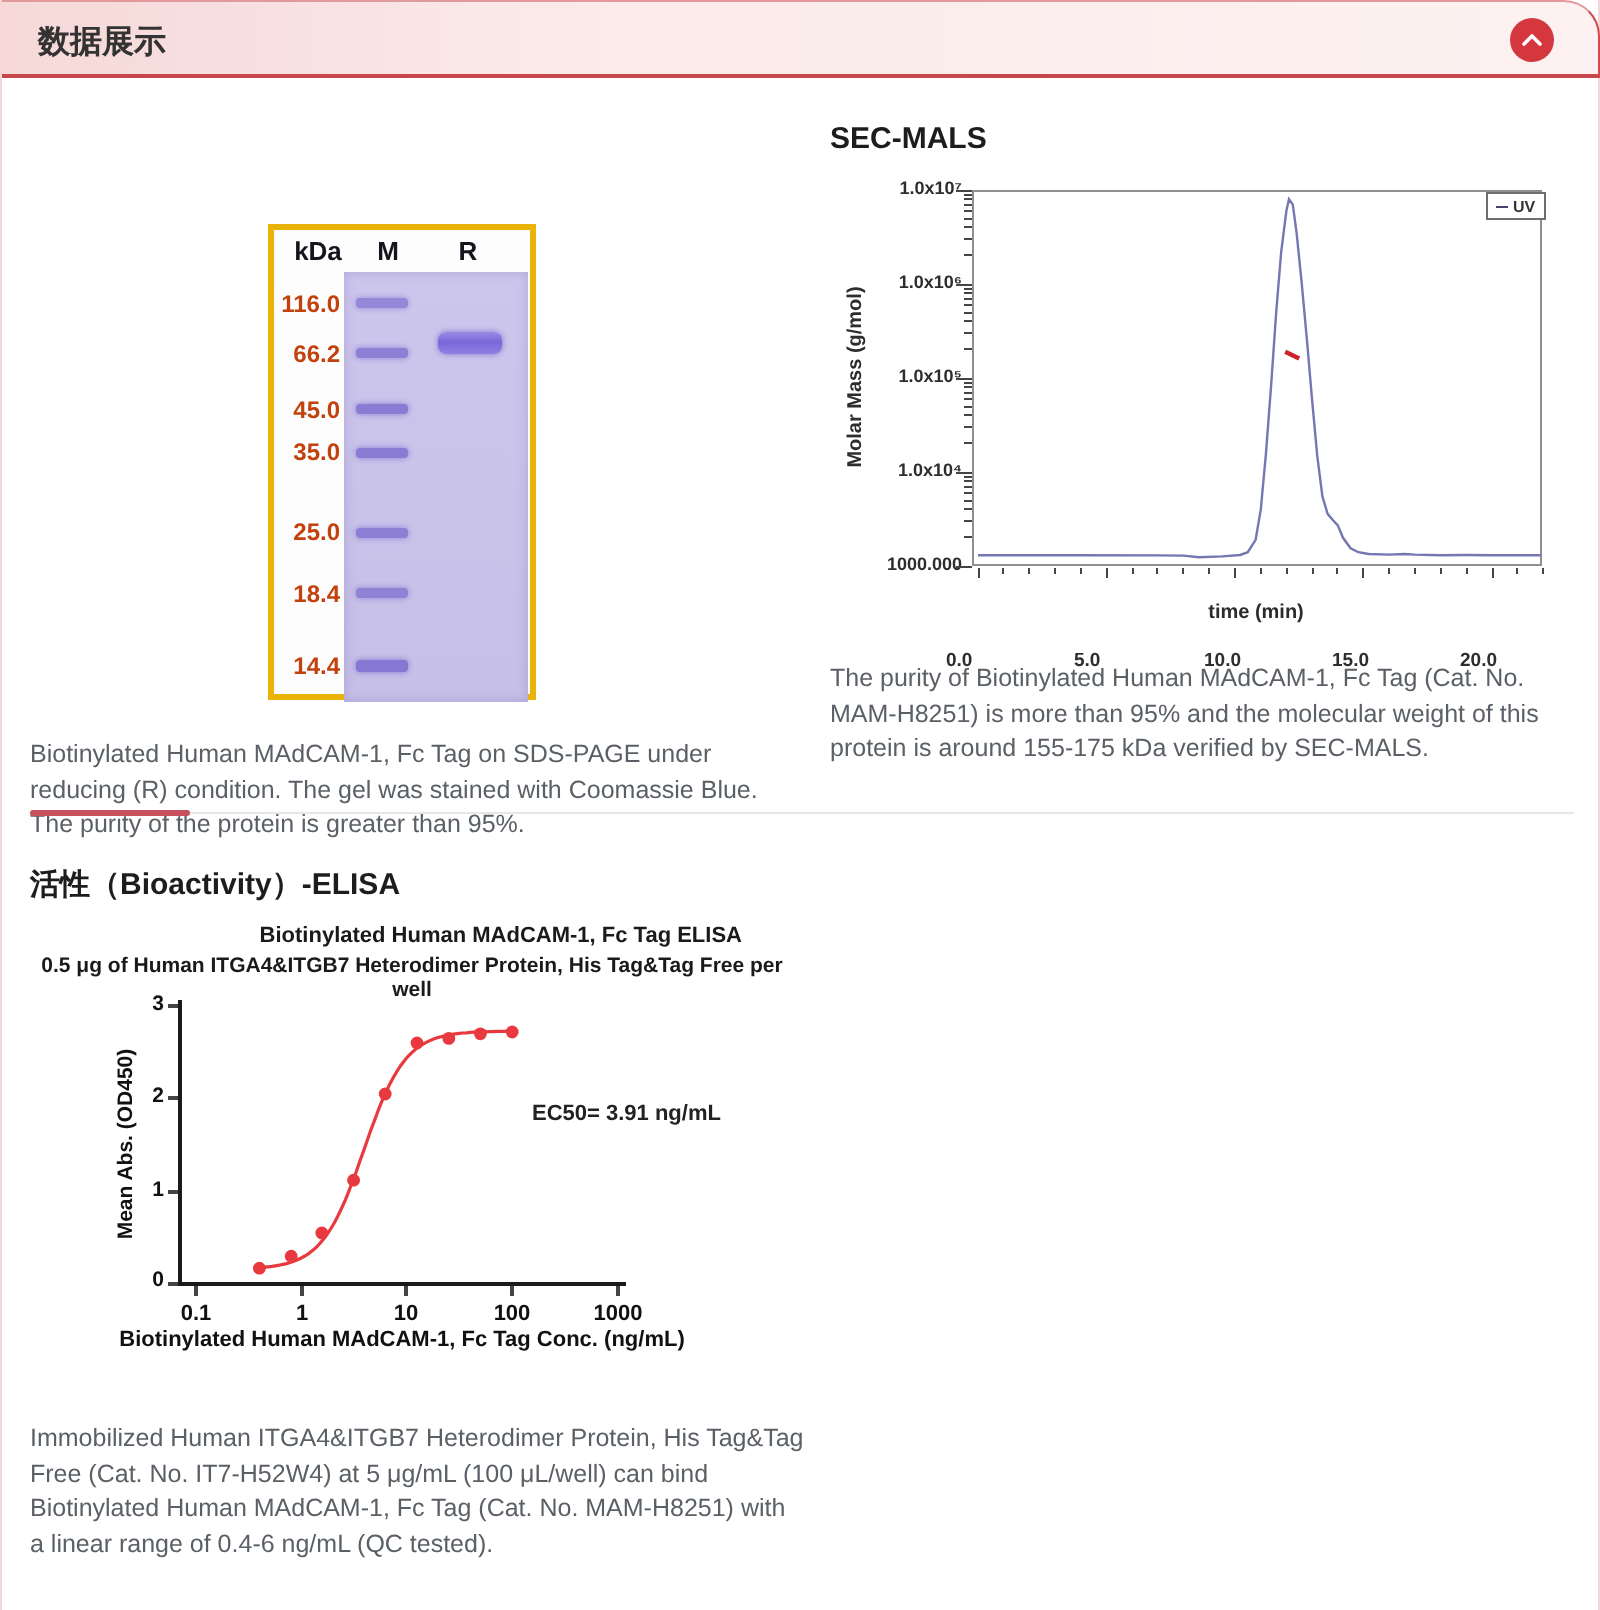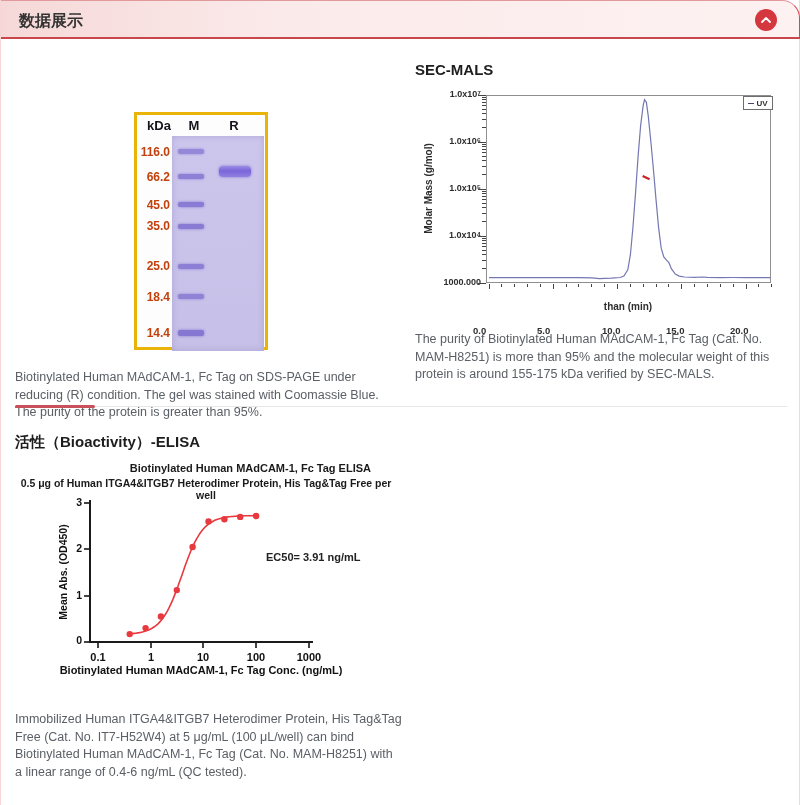--- a/index.html
+++ b/index.html
@@ -102,21 +102,21 @@
   <span class="abs sec-ytick" style="left:428px;top:89px;">1.0x10⁷</span>
   <span class="abs sec-ytick" style="left:428px;top:136px;">1.0x10⁶</span>
   <span class="abs sec-ytick" style="left:428px;top:183px;">1.0x10⁵</span>
   <span class="abs sec-ytick" style="left:428px;top:230px;">1.0x10⁴</span>
   <span class="abs sec-ytick" style="left:428px;top:277px;">1000.000</span>
   <span class="abs sec-xtick" style="left:472px;top:289px;">0.0</span>
   <span class="abs sec-xtick" style="left:536px;top:289px;">5.0</span>
   <span class="abs sec-xtick" style="left:601px;top:289px;">10.0</span>
   <span class="abs sec-xtick" style="left:665px;top:289px;">15.0</span>
   <span class="abs sec-xtick" style="left:729px;top:289px;">20.0</span>
-  <div class="abs axlab" style="left:552px;top:301px;width:150px;">than (min)</div>
+  <div class="abs axlab" style="left:552px;top:301px;width:150px;">time (min)</div>
   <div class="abs legend">
     <span class="dash"></span>
     <span>UV</span>
   </div>
   <svg id="sec-svg" class="abs" style="left:486px;top:96px;" width="284" height="187" viewBox="0 0 284 187">
       <polyline points="2.0,181.6 53.4,181.6 92.0,181.7 104.8,181.8 112.5,182.6 124.1,182.2 133.1,181.5 136.9,180.1 140.8,173.9 143.4,158.7 145.9,131.7 148.5,97.6 151.1,60.1 153.6,29.9 156.2,9.4 157.5,3.6 159.4,6.3 161.3,20.4 163.9,46.0 166.5,74.3 169.0,103.4 171.6,131.7 174.2,152.2 176.8,160.9 179.3,163.9 181.9,166.7 184.5,172.9 188.3,178.1 192.2,180.1 197.3,181.0 207.6,181.3 215.3,181.0 220.5,181.3 233.3,181.6 246.1,181.5 259.0,181.6 271.8,181.6 283.4,181.6" fill="none" stroke="#7477b1" stroke-width="1.2"></polyline>
       <polyline points="155.6,79.9 162.6,83.2" fill="none" stroke="#cc2229" stroke-width="2.2"></polyline>
     </svg>
 
   <div class="abs cap" style="left:414px;top:331px;width:376px;">The purity of Biotinylated Human MAdCAM-1, Fc Tag (Cat. No. MAM-H8251) is more than 95% and the molecular weight of this protein is around 155-175 kDa verified by SEC-MALS.</div>

